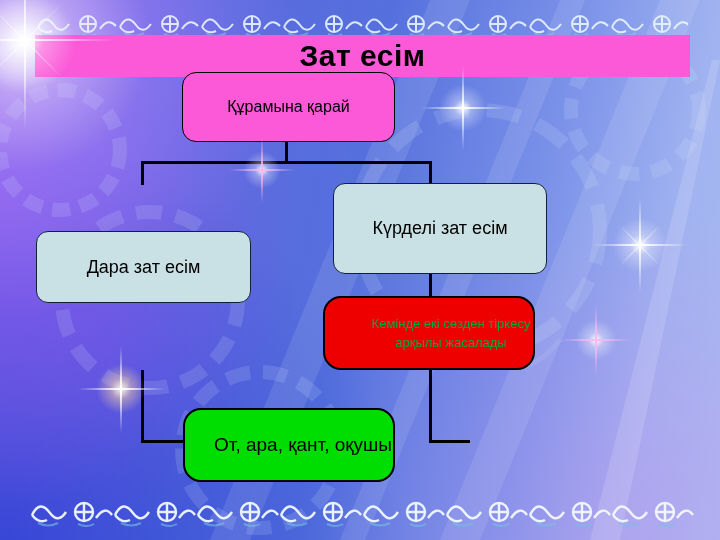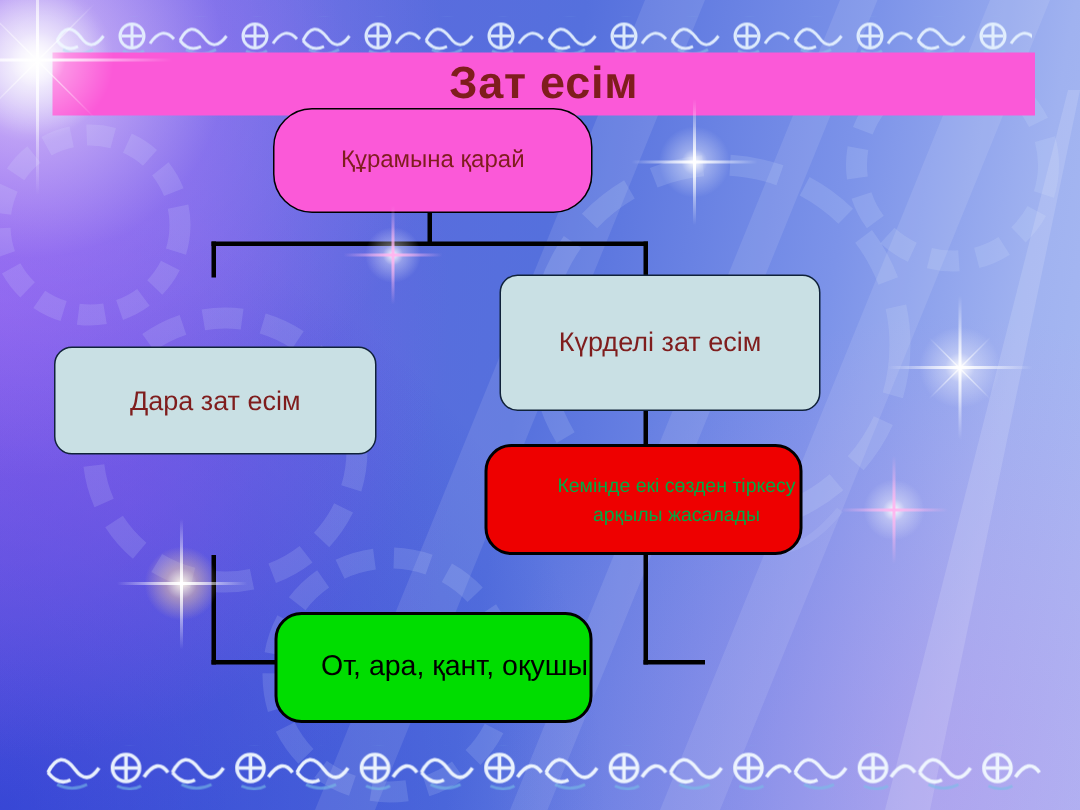--- a/index.html
+++ b/index.html
@@ -11,30 +11,30 @@
       radial-gradient(circle at 0% 38%, rgba(150,92,242,0.55), rgba(150,92,242,0) 38%),
       radial-gradient(circle at 12% 62%, rgba(120,80,230,0.35), rgba(120,80,230,0) 30%),
       radial-gradient(circle at 88% 96%, rgba(210,130,235,0.28), rgba(210,130,235,0) 38%),
       radial-gradient(circle at 0% 100%, rgba(18,50,205,0.60), rgba(18,50,205,0) 45%),
       linear-gradient(100deg, #7e63e6 0%, #5b6ade 28%, #5570dd 48%, #7c93e9 72%, #a0b2f0 88%, #a9bbf3 100%);
   }
   .bg-decor{position:absolute;inset:0;pointer-events:none;}
   
   .node{
     position:absolute;display:flex;align-items:center;justify-content:center;
-    text-align:center;box-sizing:border-box;color:#7f1d1d;
+    text-align:center;box-sizing:border-box;color:#000000;
   }
   .title-bar{
     left:35px;top:35px;width:655px;height:42px;
     background:#fb59d8;z-index:5;
     font-weight:bold;font-size:30px;letter-spacing:0.5px;
   }
   .root-box{
     left:182px;top:72px;width:213px;height:70px;
-    background:#fb59d8;border:1.5px solid #000;border-radius:26px;
+    background:#fb59d8;border:1.5px solid #000;border-radius:14px;
     font-size:16px;z-index:6;
   }
   .blue-box{
     background:#c9e0e4;border:1.5px solid #10223a;border-radius:12px;
     font-size:18px;z-index:6;
   }
   .blue-left{left:36px;top:183px;width:215px;height:72px;margin-top:48px;}
   .blue-right{left:333px;top:183px;width:214px;height:91px;}
   .red-box{
     background:#ee0000;border:2px solid #000;border-radius:18px;

